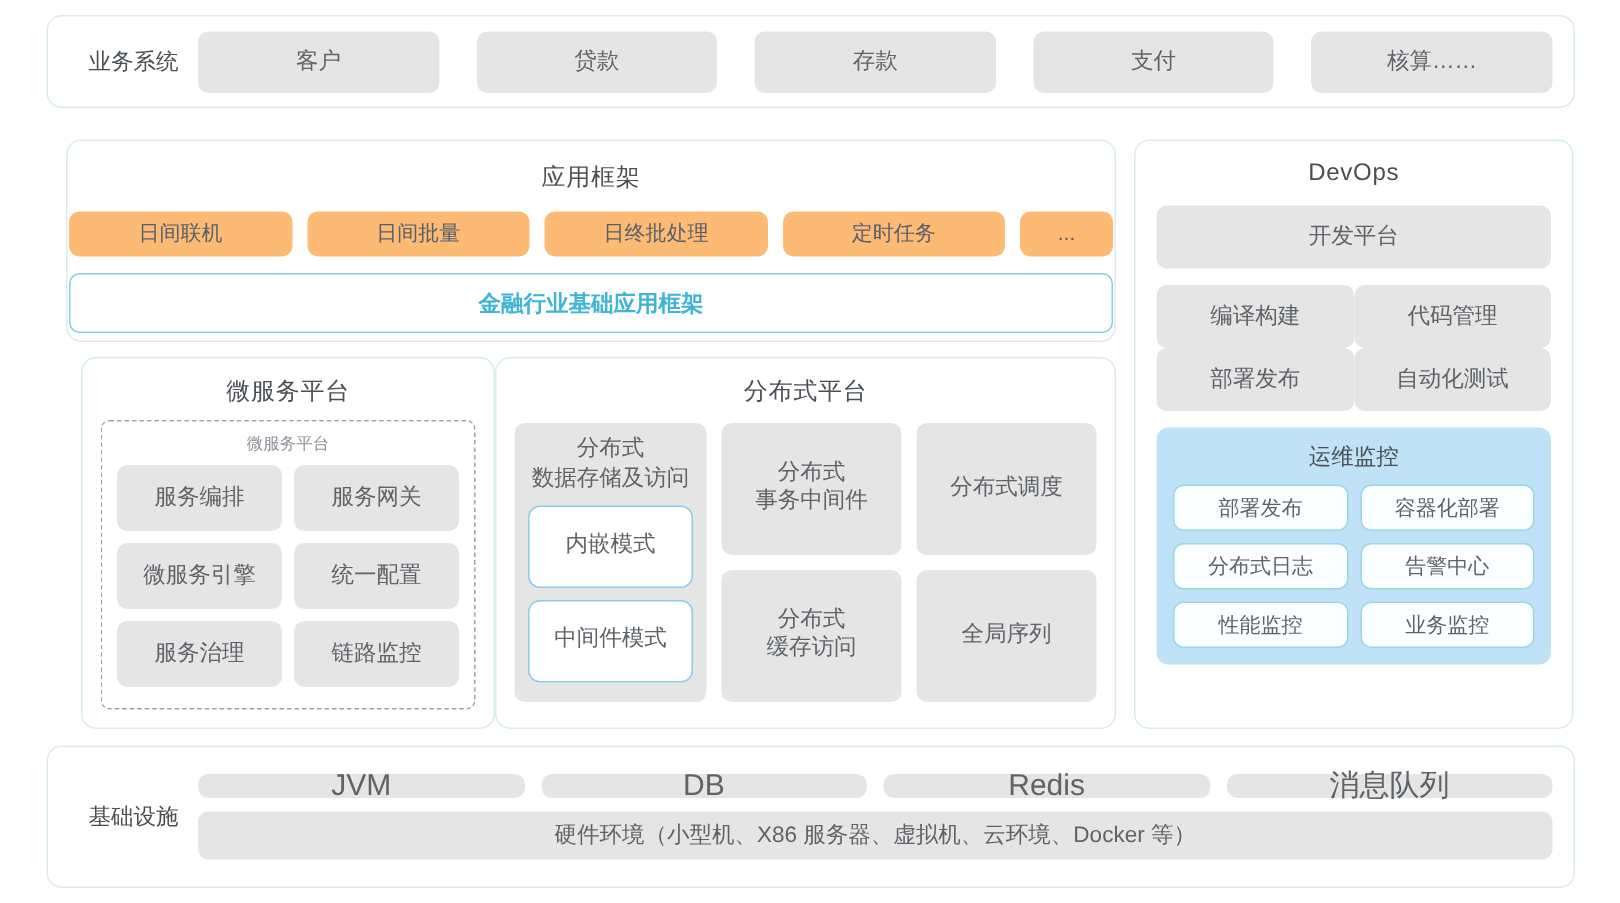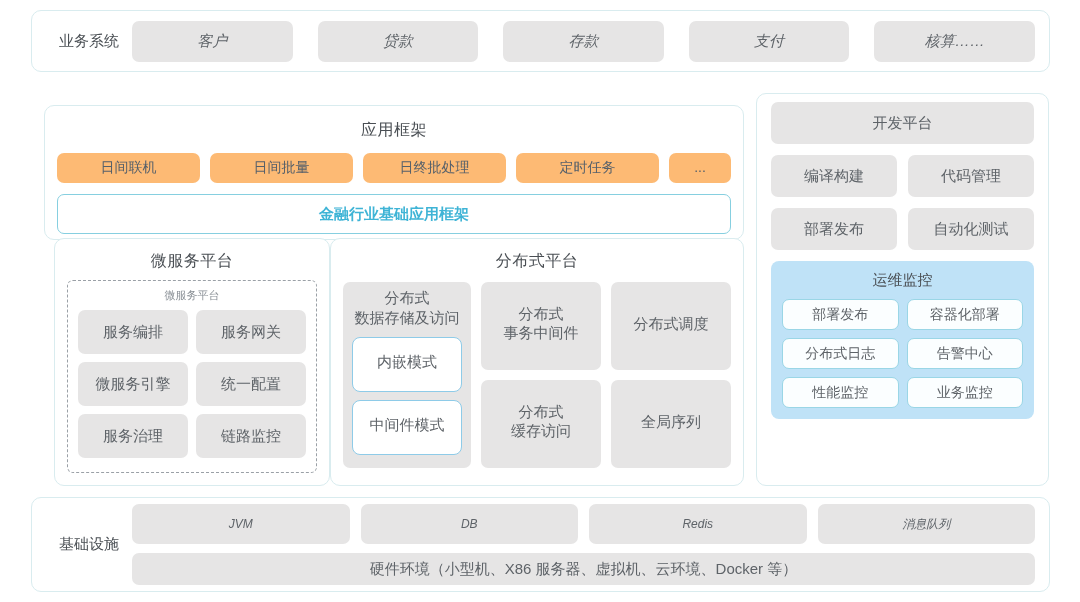--- a/index.html
+++ b/index.html
@@ -50,25 +50,25 @@
     border:1px solid #9ad6e6;
     border-radius:7px;
     color:#5e6368;
   }
 
   
   #business-row{left:31px;top:10px;width:1019px;height:62px;display:flex;align-items:center;padding:0 14px;}
   #business-row .row-label{
     width:86px;flex:0 0 86px;text-align:center;font-size:15px;color:#4a4f54;
   }
-  #business-row .chips{display:flex;flex:1;gap:25px;font-style:italic;}
+  #business-row .chips{display:flex;flex:1;gap:25px;}
   #business-row .chip{flex:1;height:41px;}
 
   
-  #app-framework{left:44px;top:93px;width:700px;height:135px;padding:10px 12px 0;margin-top:12px;}
+  #app-framework{left:44px;top:93px;width:700px;height:135px;padding:10px 1px 0;}
   #app-framework .panel-title{margin:4px 0 12px;}
   #app-framework .pill-row{display:flex;gap:10px;}
   #app-framework .pill-row .chip{height:30px;font-size:14px;flex:1;}
   #app-framework .pill-row .chip.small{flex:0 0 62px;}
   #framework-bar{
     margin-top:11px;height:38px;
     border:1px solid #86cfe0;border-radius:7px;background:#ffffff;
     display:flex;align-items:center;justify-content:center;
     font-size:15px;font-weight:bold;color:#3fb4d6;text-align:right;
   }
@@ -94,35 +94,35 @@
   #dist-left .lbl{text-align:center;font-size:15px;color:#5e6368;line-height:1.3;margin-bottom:8px;}
   #dist-left .chip.white-blue{height:55px;font-size:15px;}
   #dist-left .chip.white-blue + .chip.white-blue{margin-top:8px;}
   #dist-right{flex:1;display:grid;grid-template-columns:1fr 1fr;grid-template-rows:1fr 1fr;gap:10px;}
   #dist-right .chip{font-size:15px;}
 
   
   #devops-panel{left:756px;top:93px;width:293px;height:393px;padding:8px 14px;}
   #devops-panel .panel-title{margin:5px 0 12px;}
   #devops-platform{height:42px;margin-bottom:11px;font-size:15px;}
-  #devops-grid{display:grid;grid-template-columns:1fr 1fr;gap:11px;margin-bottom:11px;}
+  #devops-grid{display:grid;grid-template-columns:1fr 1fr;margin-bottom:11px;}
   #devops-grid .chip{height:42px;font-size:15px;}
   #ops-monitor{
     background:#bfe2f7;border-radius:8px;padding:8px 11px 11px;box-sizing:border-box;
   }
   #ops-monitor .om-title{text-align:center;font-size:15px;color:#4a4f54;margin:2px 0 9px;}
   #ops-grid{display:grid;grid-template-columns:1fr 1fr;gap:8px;}
   #ops-grid .chip{height:31px;font-size:14px;}
 
   
   #infra-row{left:31px;top:497px;width:1019px;height:95px;padding:9px 14px;display:flex;align-items:center;}
   #infra-row .row-label{width:86px;flex:0 0 86px;text-align:center;font-size:15px;color:#4a4f54;}
   #infra-right{flex:1;display:flex;flex-direction:column;gap:9px;}
   #infra-top{display:flex;gap:11px;}
-  #infra-top .chip{flex:1;height:40px;font-size:12px;font-style:italic;}
+  #infra-top .chip{flex:1;height:16px;font-size:20px;}
   #infra-bottom{height:32px;font-size:15px;}
 </style>
 </head>
 <body>
 
 <div class="page">
 
   <div class="panel" id="business-row">
     <div class="row-label">业务系统</div>
     <div class="chips">
@@ -185,20 +185,21 @@
             <span>分布式</span><br>
             <span>缓存访问</span>
           </span>
         </div>
         <div class="chip">全局序列</div>
       </div>
     </div>
   </div>
 
   <div class="panel" id="devops-panel">
+    <div class="panel-title">DevOps</div>
     <div class="chip" id="devops-platform">开发平台</div>
     <div id="devops-grid">
       <div class="chip">编译构建</div>
       <div class="chip">代码管理</div>
       <div class="chip">部署发布</div>
       <div class="chip">自动化测试</div>
     </div>
     <div id="ops-monitor">
       <div class="om-title">运维监控</div>
       <div id="ops-grid">

